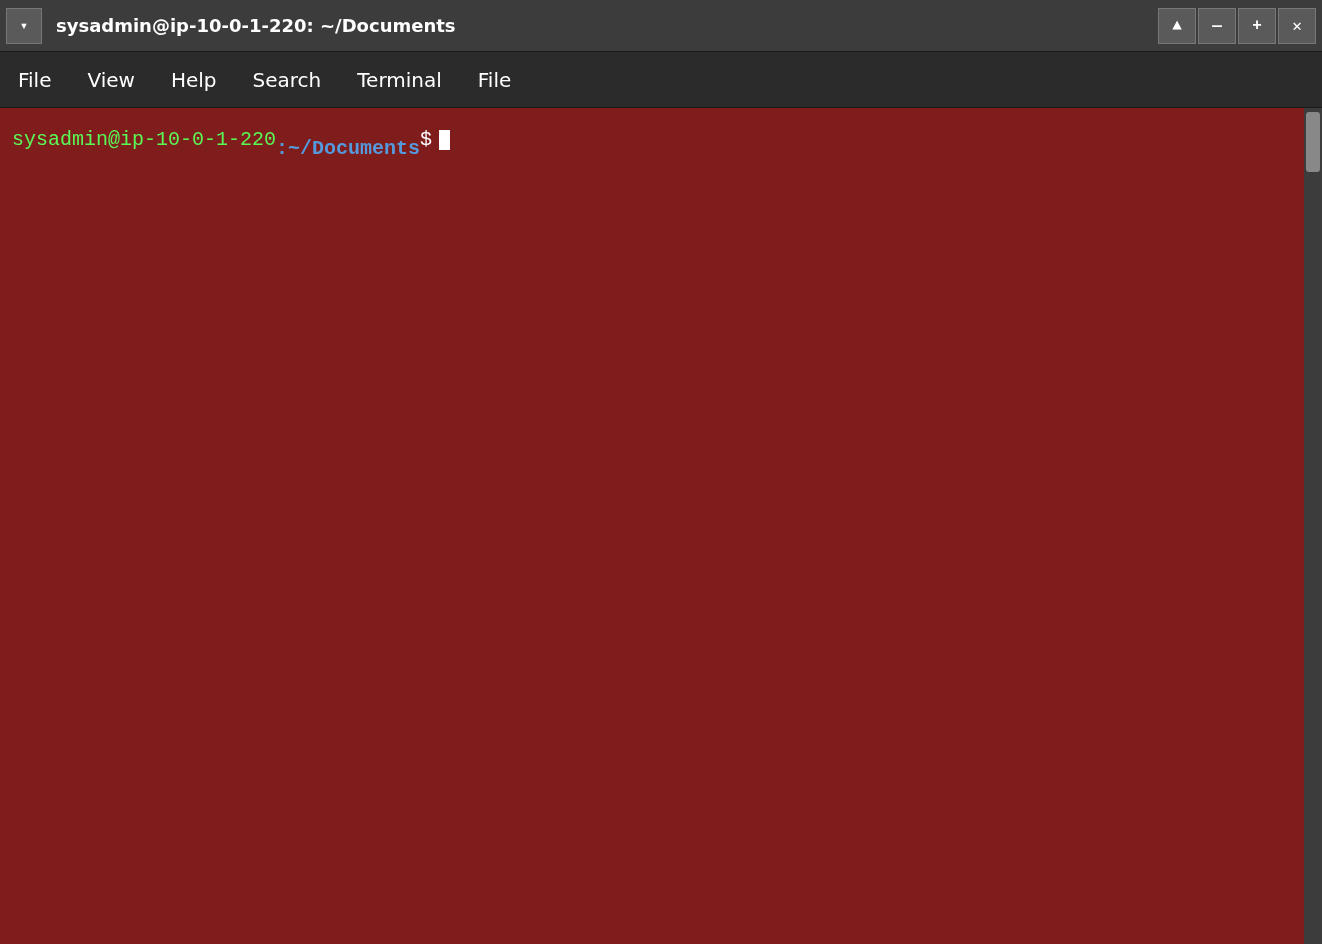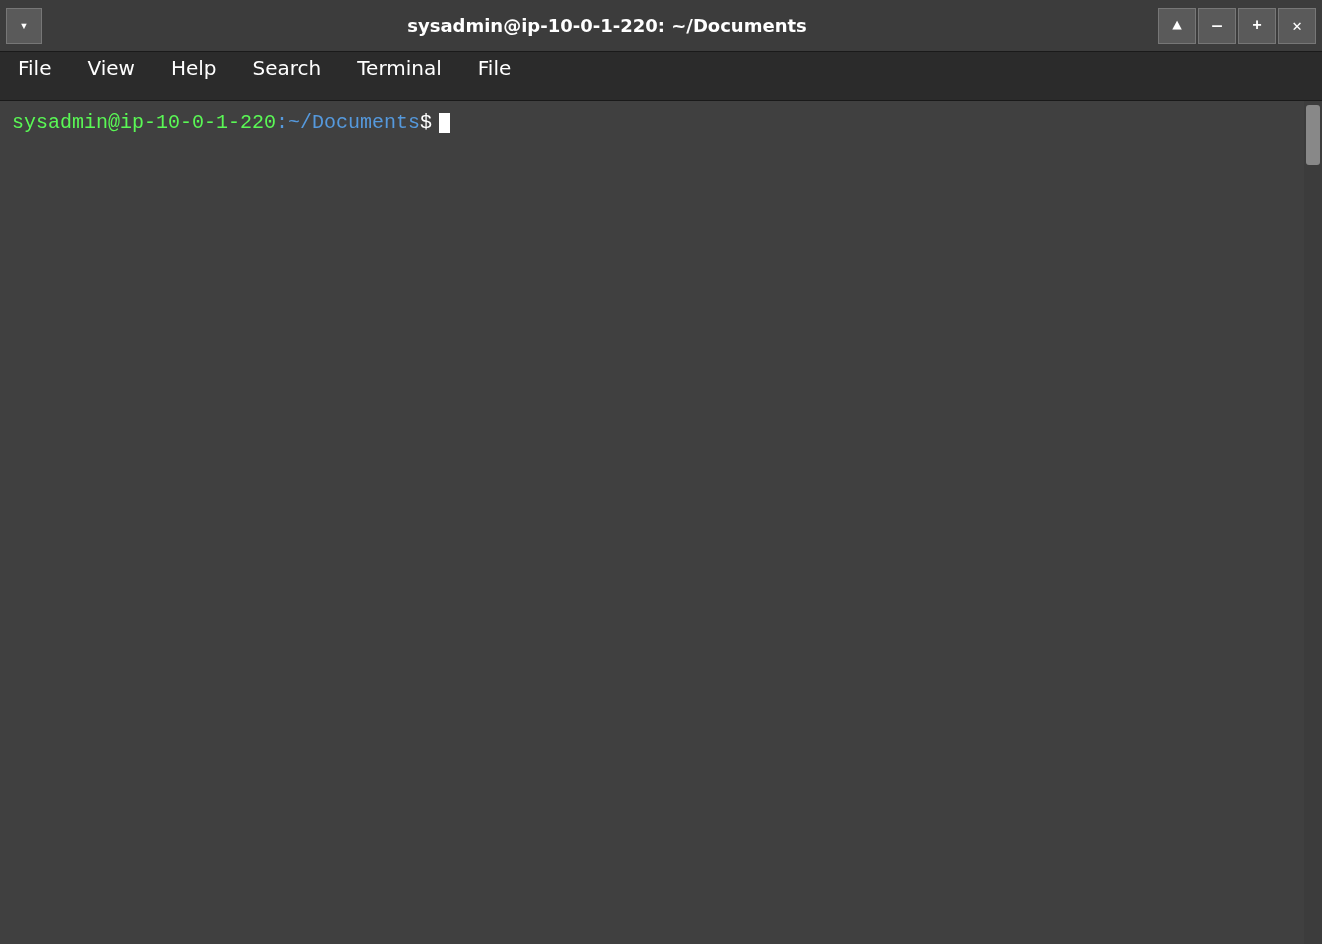--- a/index.html
+++ b/index.html
@@ -50,21 +50,21 @@
       display: flex;
       align-items: center;
       justify-content: center;
       cursor: pointer;
       color: #fff;
       font-size: 14px;
     }
 
     .title-bar-center {
       flex: 1;
-      text-align: center;
+      text-align: left;
       color: #ffffff;
       font-size: 18px;
       font-weight: bold;
       font-family: 'DejaVu Sans', Arial, sans-serif;
     }
 
     .title-bar-right {
       display: flex;
       align-items: center;
       gap: 2px;
@@ -80,62 +80,63 @@
       justify-content: center;
       cursor: pointer;
       color: #ffffff;
       font-size: 16px;
       font-weight: bold;
     }
 
     
     .menu-bar {
       background: #2b2b2b;
-      height: 49px;
-      display: flex;
-      align-items: flex-start;
+      height: 56px;
+      display: flex;
+      align-items: center;
       padding: 0 10px;
       gap: 20px;
       flex-shrink: 0;
       border-bottom: 1px solid #1a1a1a;
     }
 
     .menu-item {
       color: #ffffff;
       font-size: 20px;
       font-family: 'DejaVu Sans', Arial, sans-serif;
       cursor: pointer;
       padding: 4px 8px;
     }
 
     
     .terminal-content {
       flex: 1;
-      background: #404040;
+      background: #7f1d1d;
       padding: 8px 12px;
       position: relative;
       overflow: hidden;
     }
 
     .prompt-line {
       display: flex;
       align-items: center;
       font-size: 20px;
       line-height: 1.4;
       white-space: nowrap;
     }
 
     .prompt-user {
       color: #5af855;
       font-weight: normal;
     }
 
     .prompt-path {
       color: #5599dd;
-      font-weight: normal;
+      font-weight: bold;
+      margin-top: 19px;
     }
 
     .prompt-dollar {
       color: #ffffff;
       margin: 0 6px 0 0;
     }
 
     .prompt-command {
       color: #ffffff;
     }

